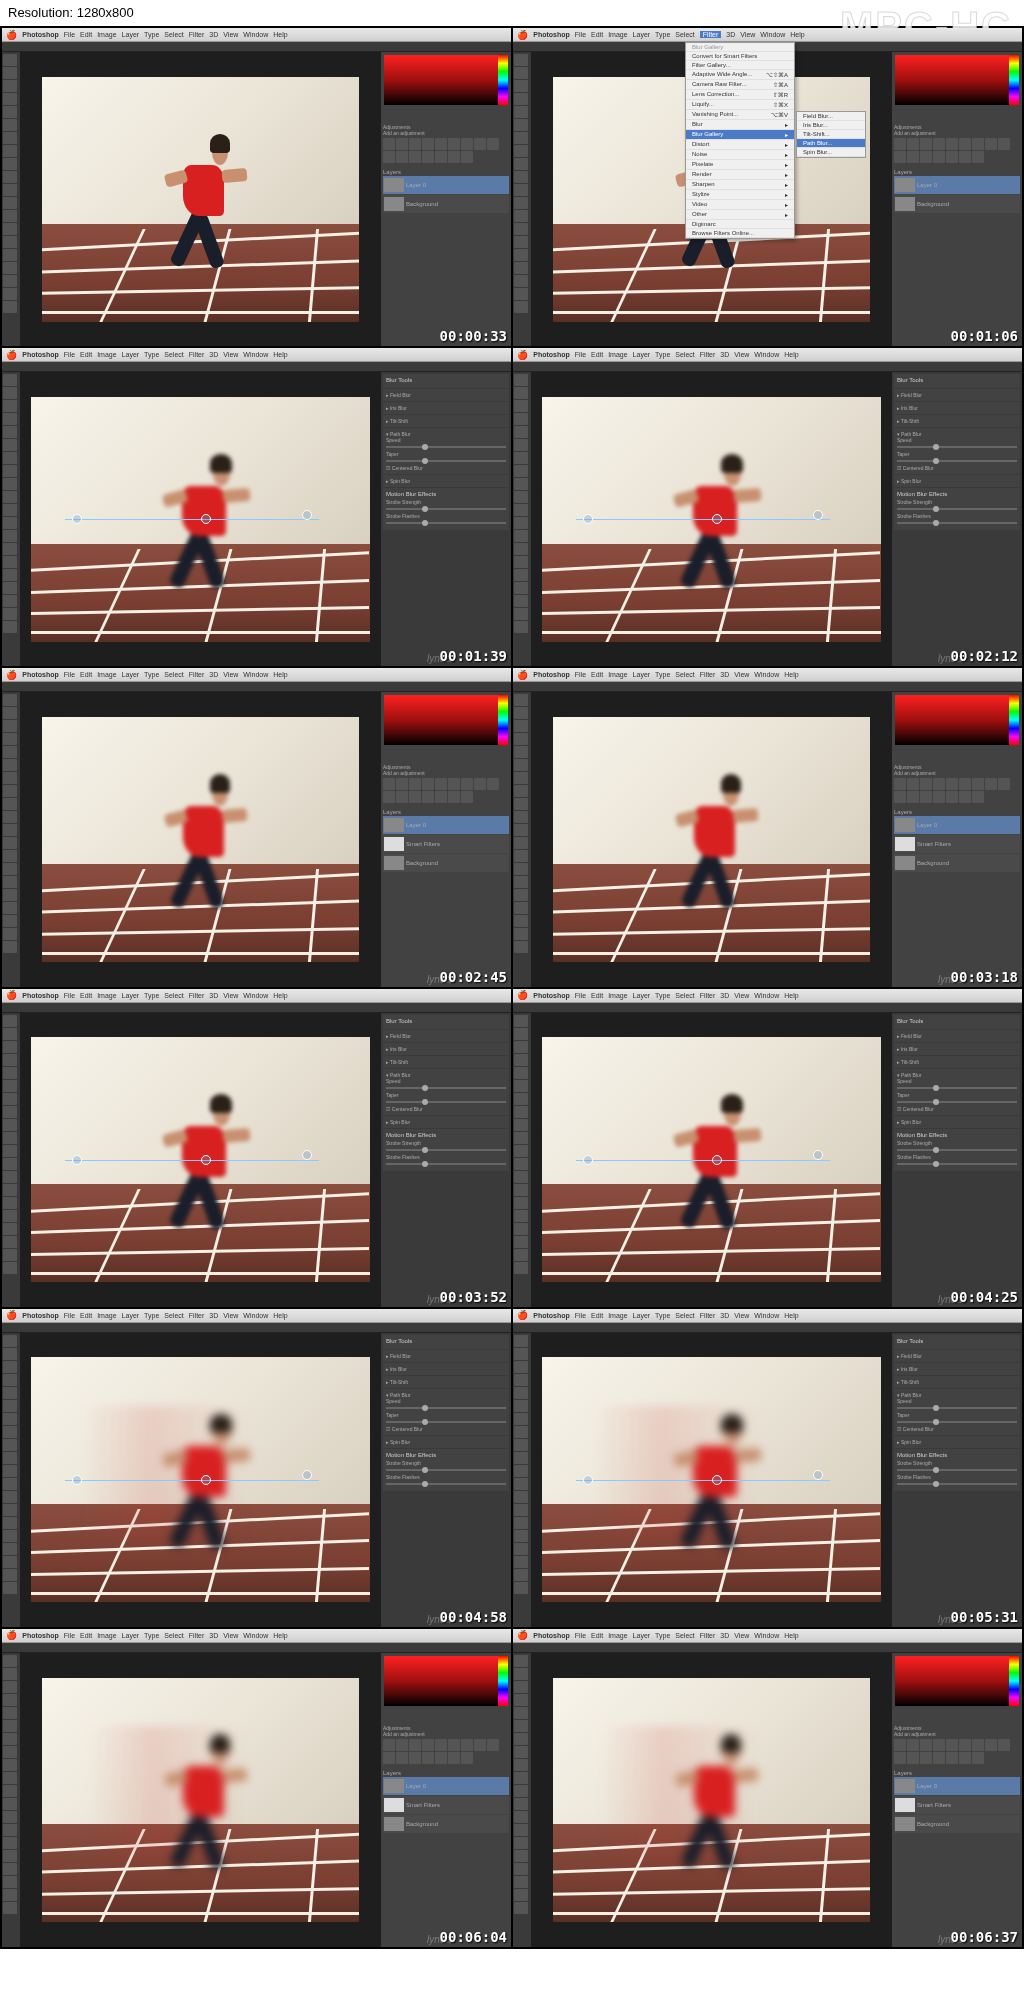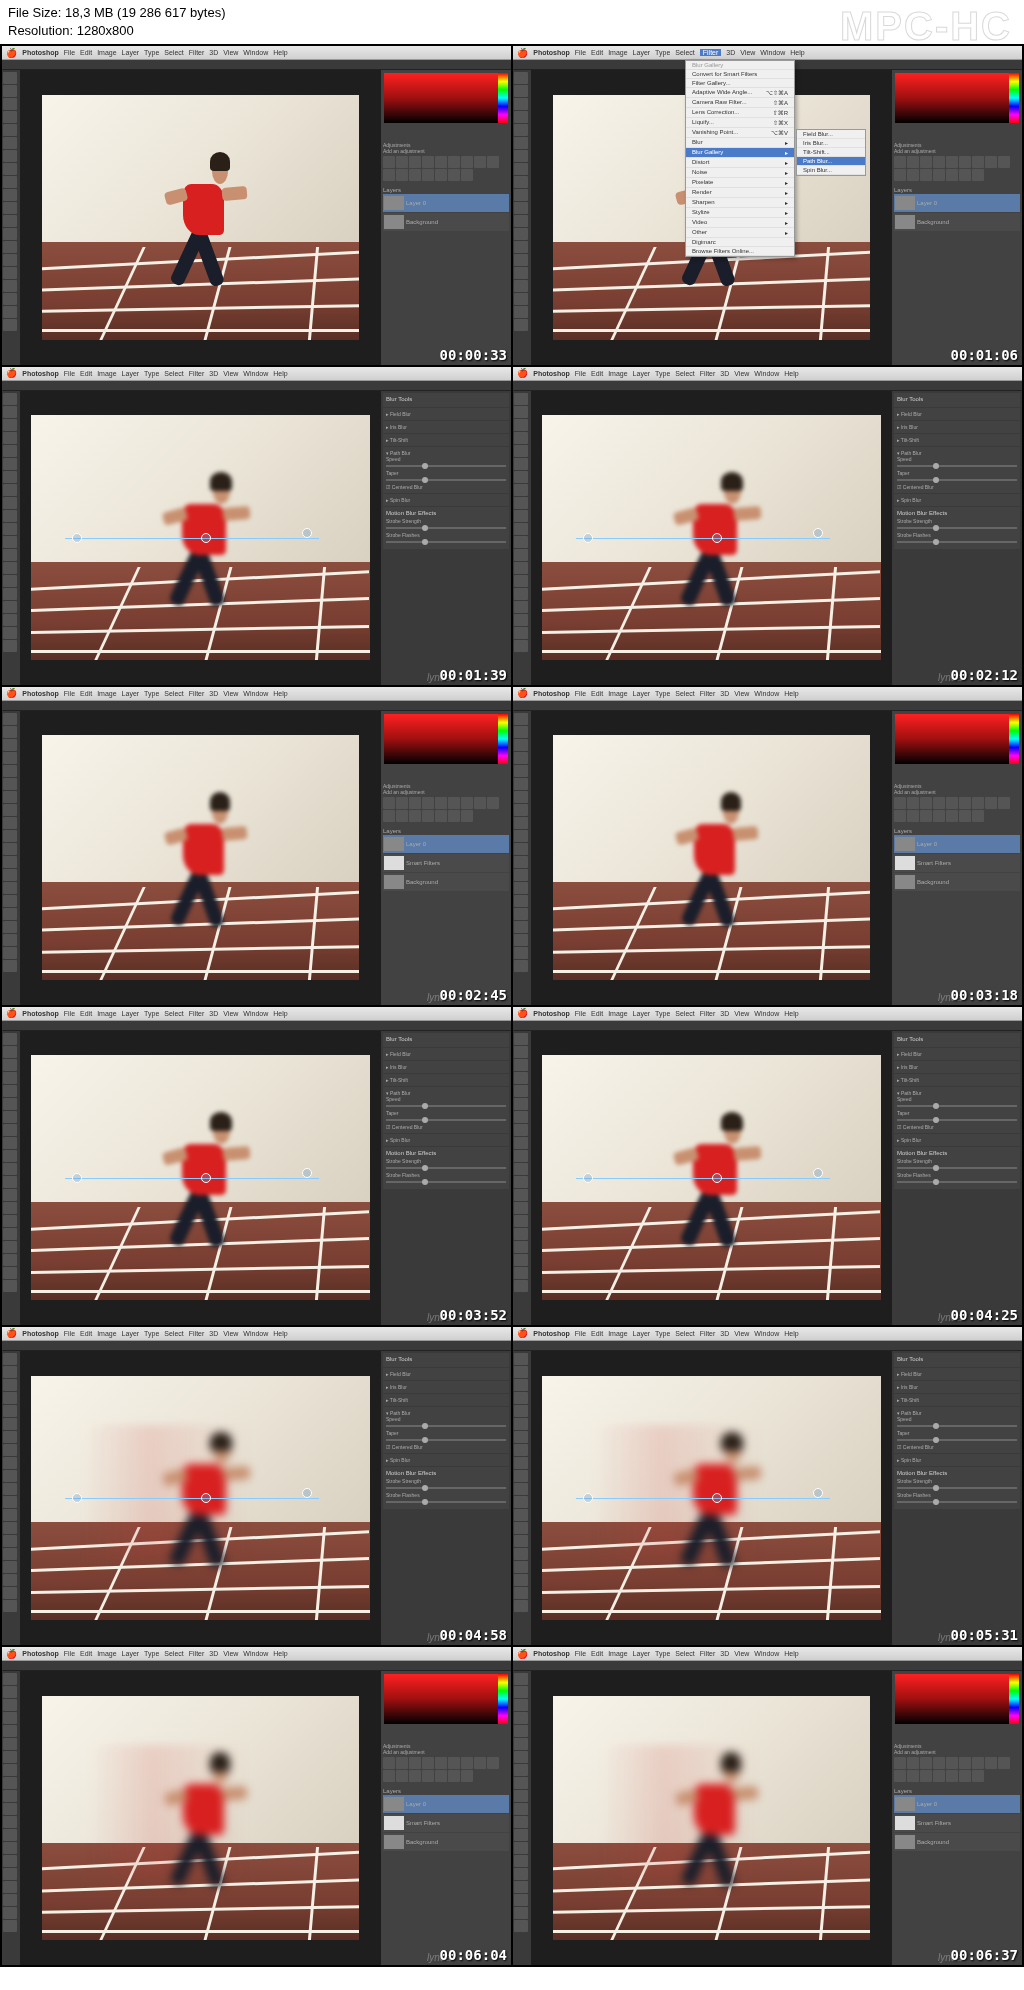--- a/index.html
+++ b/index.html
@@ -54,21 +54,20 @@
 .submenu { position: absolute; left: 110px; top: 68px; background: #f0f0f0; border: 1px solid #999; width: 70px; }
 .blur-path { position: absolute; top: 50%; left: 10%; width: 75%; height: 1px; background: #88ccff; z-index: 5; }
 .blur-point { position: absolute; width: 10px; height: 10px; border: 1px solid #fff; border-radius: 50%; background: rgba(100,150,200,0.3); z-index: 6; }
 .motion-blur { position: absolute; top: 20%; left: 15%; width: 50%; height: 55%; background: linear-gradient(90deg, transparent, rgba(200,50,50,0.15) 40%, transparent); filter: blur(4px); }
 .menu-highlight { background: #4a7ac8; color: #fff; padding: 0 3px; }
 </style>
 </head>
 <body>
 
 <div class="header">
-  <div class="header-row"><span>File Size:</span> <span>18,3 MB (19 286 617 bytes)</span></div>
   <div class="header-row"><span>Resolution:</span> <span>1280x800</span></div>
   <div class="watermark">MPC-HC</div>
 </div>
 
 <div class="grid">
 <div class="thumb">
       <div class="menubar">
         <span class="apple">🍎</span>
         <b>Photoshop</b>
         <span>File</span>

